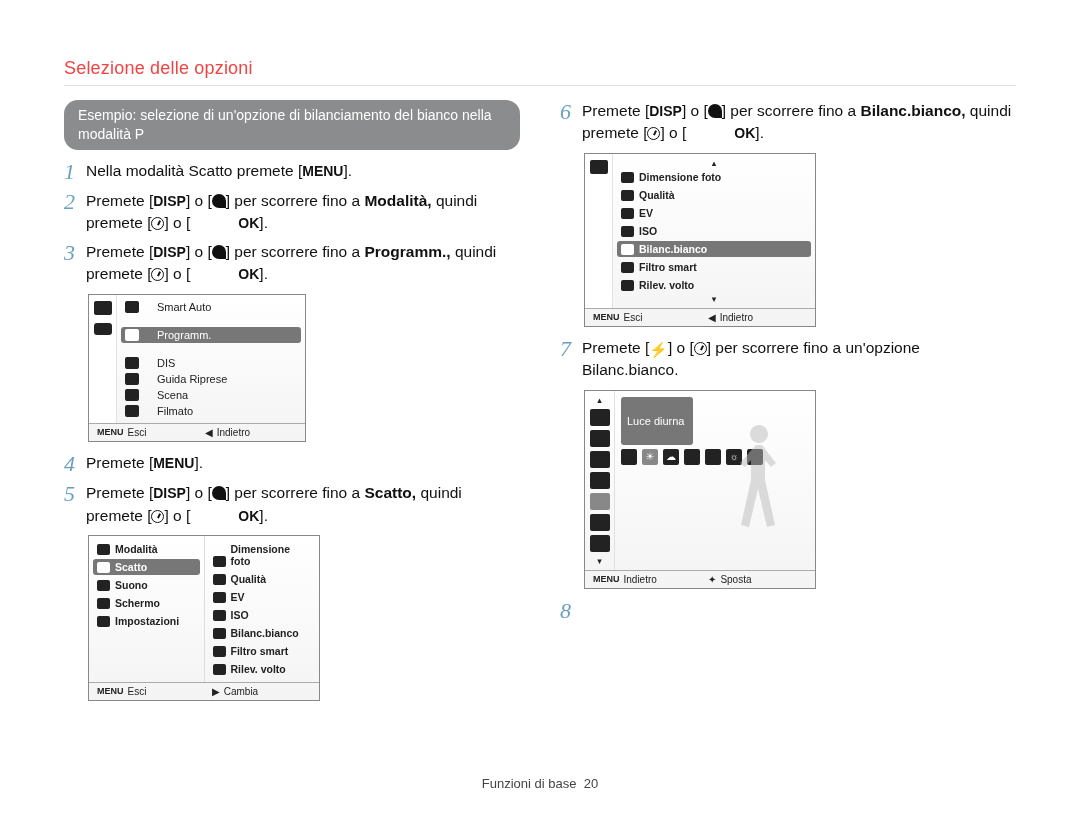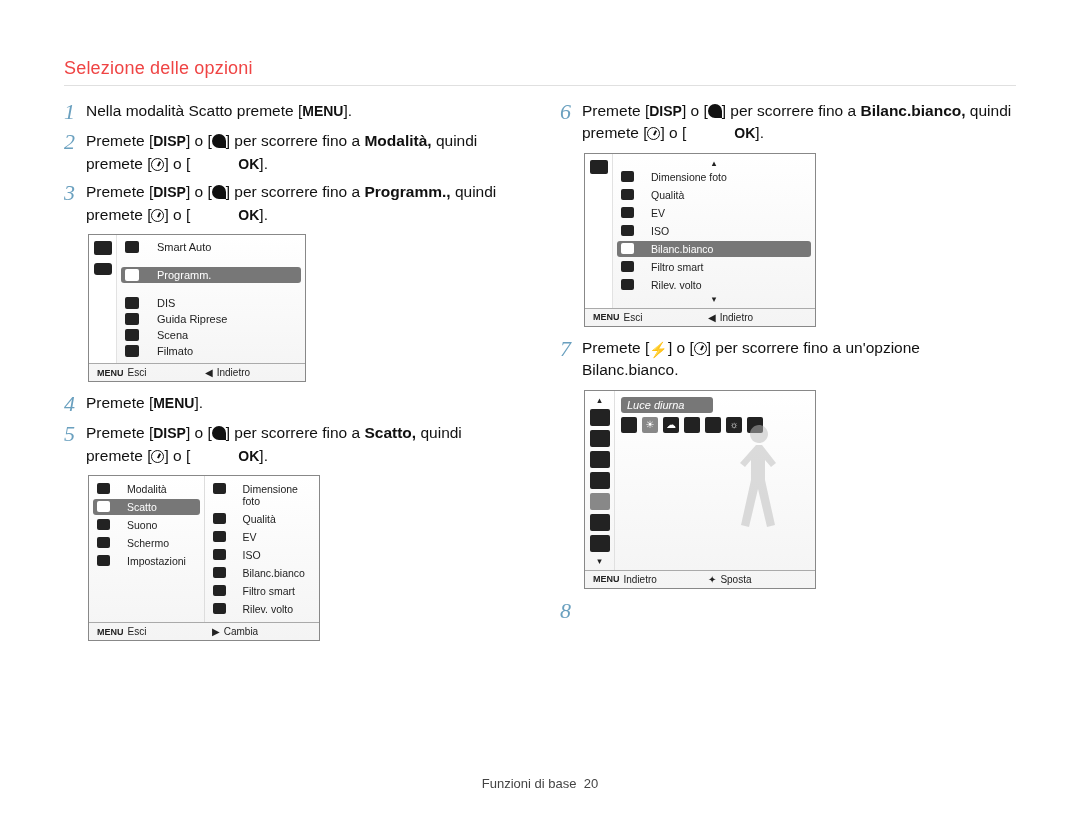--- a/index.html
+++ b/index.html
@@ -104,49 +104,50 @@
   .screen-foot {
     display:flex;border-top:1px solid #aaa;font-size:10px;
   }
   .screen-foot > div{flex:1;padding:3px 8px;display:flex;align-items:center;gap:4px;}
   .menu-tiny{font-weight:bold;font-size:9px;}
 
   
   .screen2 { width: 232px; }
   .pane { flex:1; padding: 4px 0; }
   .pane + .pane { border-left:1px solid #ddd; }
-  .pane .prow{display:flex;align-items:flex-start;gap:17px;padding:3px 8px;font-size:10.5px;}
+  .pane .prow{display:flex;align-items:flex-end;gap:5px;padding:3px 8px;font-size:10.5px;font-weight:bold;}
   .pane .prow .ico{width:13px;height:11px;background:#222;border-radius:2px;flex-shrink:0;}
   .pane .prow.sel{background:#777;color:#fff;border-radius:3px;margin:1px 4px;padding:2px 4px;}
 
   
   .screen3 { width: 232px; margin-left: 24px; }
   .s3-body{display:flex;min-height:150px;}
   .s3-side{width:30px;display:flex;flex-direction:column;align-items:center;gap:4px;padding:4px 0;border-right:1px solid #e0e0e0;}
   .s3-side .sq{width:20px;height:17px;background:#222;border-radius:2px;display:flex;align-items:center;justify-content:center;color:#fff;font-size:8px;}
   .s3-main{flex:1;position:relative;padding:6px;}
-  .wb-label-row{background:#777;color:#fff;border-radius:3px;padding:2px 6px;font-size:11px;width:92px;margin-bottom:4px;font-style:italic;}
+  .wb-label-row{background:#777;color:#fff;border-radius:3px;padding:18px 6px;font-size:11px;width:72px;margin-bottom:4px;}
   .wb-icons{display:flex;gap:5px;flex-wrap:wrap;width:176px;}
   .wb-ico{width:16px;height:16px;background:#222;border-radius:2px;display:flex;align-items:center;justify-content:center;color:#fff;font-size:10px;} 
   .silhouette{position:absolute;right:8px;top:8px;bottom:8px;width:96px;display:flex;align-items:center;justify-content:center;}
   .silhouette svg{opacity:.5;}
 
   .footer{
     position:absolute;bottom:24px;left:0;right:0;text-align:center;font-size:13px;color:#444;
   }
 </style>
 </head>
 <body>
 
 <div class="header">Selezione delle opzioni</div>
 <hr class="rule">
 
 <div class="columns">
 
   <div class="col">
+    <div class="pill">Esempio: selezione di un'opzione di bilanciamento del bianco nella modalità P</div>
 
     <ol class="steps">
       <li>
         <span class="stepnum">1</span>
         <span class="steptext">
           <span>Nella modalità Scatto premete [</span><span class="btn-label">MENU</span><span>].</span>
         </span>
       </li>
       <li>
         <span class="stepnum">2</span>

